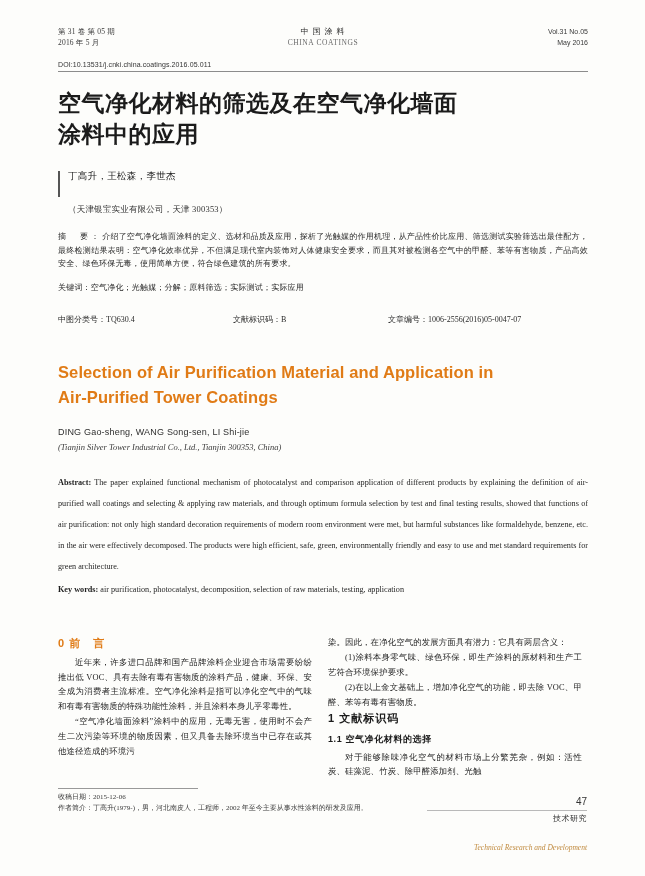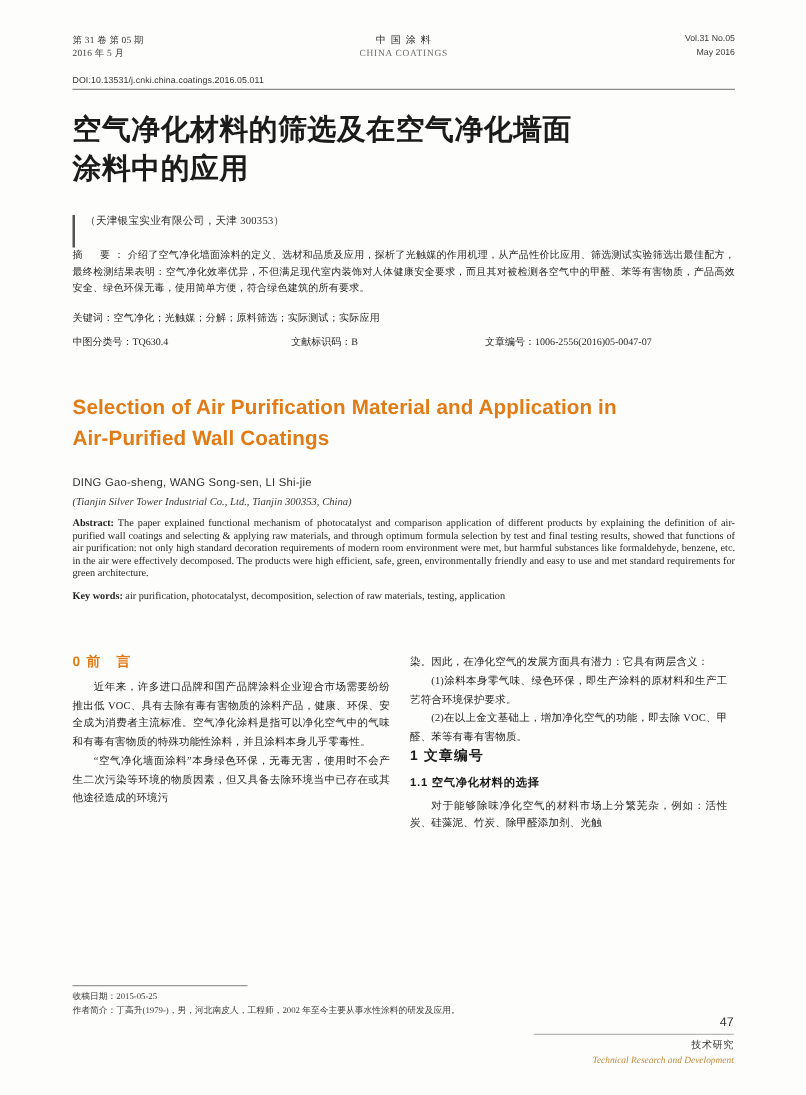--- a/index.html
+++ b/index.html
@@ -126,21 +126,21 @@
     letter-spacing: 3px;
   }
   .cn-keywords {
     margin-top: 10px;
     font-size: 8px;
     line-height: 13px;
     color: #2a2a2a;
     letter-spacing: 0.2px;
   }
   .cn-codes {
-    margin-top: 7px;
+    margin-top: 20px;
     position: relative;
     height: 12px;
     font-size: 8px;
     color: #2a2a2a;
   }
   .cn-codes .c1 { position: absolute; left: 0; }
   .cn-codes .c2 { position: absolute; left: 175px; }
   .cn-codes .c3 { position: absolute; left: 330px; }
 
   
@@ -160,23 +160,23 @@
     color: #2f2f2f;
     letter-spacing: 0.2px;
   }
   .en-affil {
     margin-top: 5px;
     font-style: italic;
     font-size: 8.5px;
     color: #3a3a3a;
   }
   .en-abstract {
-    margin-top: 8px;
+    margin-top: 20px;
     font-size: 8.2px;
-    line-height: 10px;
+    line-height: 21px;
     text-align: justify;
     color: #1f1f1f;
   }
   .en-abstract b, .en-keywords b { font-weight: bold; }
   .en-keywords {
     margin-top: 6px;
     font-size: 8.2px;
     line-height: 13px;
     color: #1f1f1f;
   }
@@ -247,21 +247,21 @@
   .footer .cn-foot {
     font-size: 8px;
     color: #333;
     margin-top: 2px;
     letter-spacing: 0.5px;
   }
   .footer .en-foot {
     font-size: 7.5px;
     color: #c08a3e;
     font-style: italic;
-    margin-top: 2px;
+    margin-top: 19px;
   }
   .footer .frule {
     border-top: 1px solid #b9b9b9;
     width: 160px;
     margin: 3px 0 0 auto;
   }
 </style>
 </head>
 <body>
 
@@ -286,38 +286,39 @@
 
     <div class="doi">DOI:10.13531/j.cnki.china.coatings.2016.05.011</div>
     <div class="rule-thin"></div>
 
     <div class="cn-title">
       <div>空气净化材料的筛选及在空气净化墙面</div>
       <div>涂料中的应用</div>
     </div>
 
     <div class="authors-bar">
+      <div class="cn-authors">丁高升，王松森，李世杰</div>
       <div class="cn-affil">（天津银宝实业有限公司，天津  300353）</div>
     </div>
 
     <div class="cn-abstract">
       <span class="lbl">摘　要：</span><span>介绍了空气净化墙面涂料的定义、选材和品质及应用，探析了光触媒的作用机理，从产品性价比应用、筛选测试实验筛选出最佳配方，最终检测结果表明：空气净化效率优异，不但满足现代室内装饰对人体健康安全要求，而且其对被检测各空气中的甲醛、苯等有害物质，产品高效安全、绿色环保无毒，使用简单方便，符合绿色建筑的所有要求。</span>
     </div>
 
     <div class="cn-keywords">关键词：空气净化；光触媒；分解；原料筛选；实际测试；实际应用</div>
 
     <div class="cn-codes">
       <span class="c1"><span>中图分类号：</span><span>TQ630.4</span></span>
       <span class="c2"><span>文献标识码：</span><span>B</span></span>
       <span class="c3"><span>文章编号：</span><span>1006-2556(2016)05-0047-07</span></span>
     </div>
 
     <div class="en-title">
       <div>Selection of Air Purification Material and Application in</div>
-      <div>Air-Purified Wall Coatings</div>
+      <div>Air-Purified Tower Coatings</div>
     </div>
 
     <div class="en-authors">DING Gao-sheng, WANG Song-sen, LI Shi-jie</div>
     <div class="en-affil">(Tianjin Silver Tower Industrial Co., Ltd., Tianjin 300353, China)</div>
 
     <div class="en-abstract">
       <b>Abstract:</b><span> The paper explained functional mechanism of photocatalyst and comparison application of different products by explaining the definition of air-purified wall coatings and selecting &amp; applying raw materials, and through optimum formula selection by test and final testing results, showed that functions of air purification: not only high standard decoration requirements of modern room environment were met, but harmful substances like formaldehyde, benzene, etc. in the air were effectively decomposed. The products were high efficient, safe, green, environmentally friendly and easy to use and met standard requirements for green architecture.</span>
     </div>
 
     <div class="en-keywords">
@@ -325,45 +326,45 @@
     </div>
 
     <div class="body-cols">
 
       <div class="col">
         <div class="sec-h1">
           <span>0</span>
           <span>前　言</span>
         </div>
         <p class="para">近年来，许多进口品牌和国产品牌涂料企业迎合市场需要纷纷推出低 VOC、具有去除有毒有害物质的涂料产品，健康、环保、安全成为消费者主流标准。空气净化涂料是指可以净化空气中的气味和有毒有害物质的特殊功能性涂料，并且涂料本身儿乎零毒性。</p>
-        <p class="para">“空气净化墙面涂料”本身绿色环保，无毒无害，使用时不会产生二次污染等环境的物质因素，但又具备去除环境当中已存在或其他途径造成的环境污</p>
+        <p class="para">“空气净化墙面涂料”涂料中的应用，无毒无害，使用时不会产生二次污染等环境的物质因素，但又具备去除环境当中已存在或其他途径造成的环境污</p>
       </div>
 
       <div class="col">
         <p class="para noind">染。因此，在净化空气的发展方面具有潜力：它具有两层含义：</p>
         <p class="para">(1)涂料本身零气味、绿色环保，即生产涂料的原材料和生产工艺符合环境保护要求。</p>
         <p class="para">(2)在以上金文基础上，增加净化空气的功能，即去除 VOC、甲醛、苯等有毒有害物质。</p>
         <div class="sec-h1 dark">
           <span>1</span>
-          <span>文章编号</span>
+          <span>文献标识码</span>
         </div>
         <div class="sec-h2">
           <span>1.1</span>
           <span>空气净化材料的选择</span>
         </div>
         <p class="para">对于能够除味净化空气的材料市场上分繁芜杂，例如：活性炭、硅藻泥、竹炭、除甲醛添加剂、光触</p>
       </div>
 
     </div>
 
   </div>
 
   <div class="footnotes">
     <div class="fn-rule"></div>
-    <div>收稿日期：2015-05-25</div>
+    <div>收稿日期：2015-12-06</div>
     <div>作者简介：丁高升(1979-)，男，河北南皮人，工程师，2002 年至今主要从事水性涂料的研发及应用。</div>
   </div>
 
   <div class="footer">
     <div class="pg">47</div>
     <div class="frule"></div>
     <div class="cn-foot">技术研究</div>
     <div class="en-foot">Technical Research and Development</div>
   </div>
 

